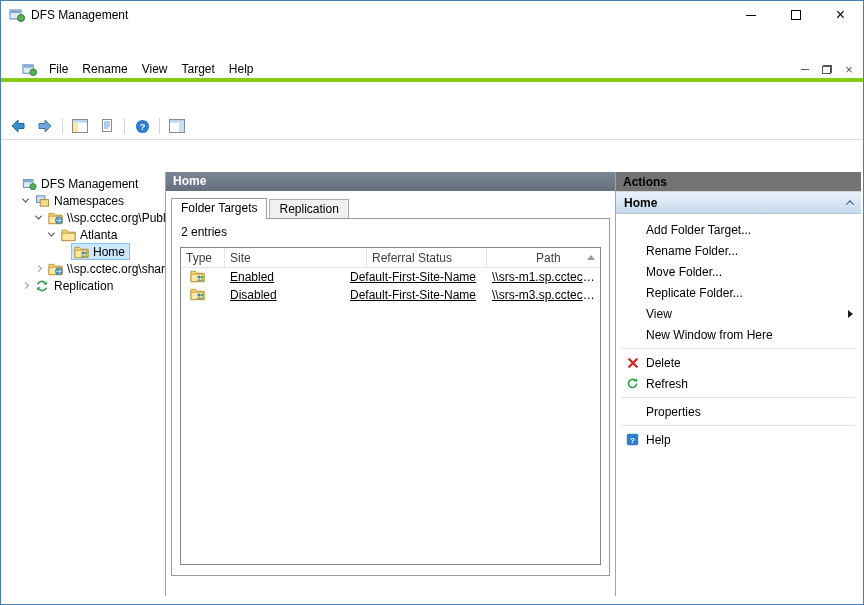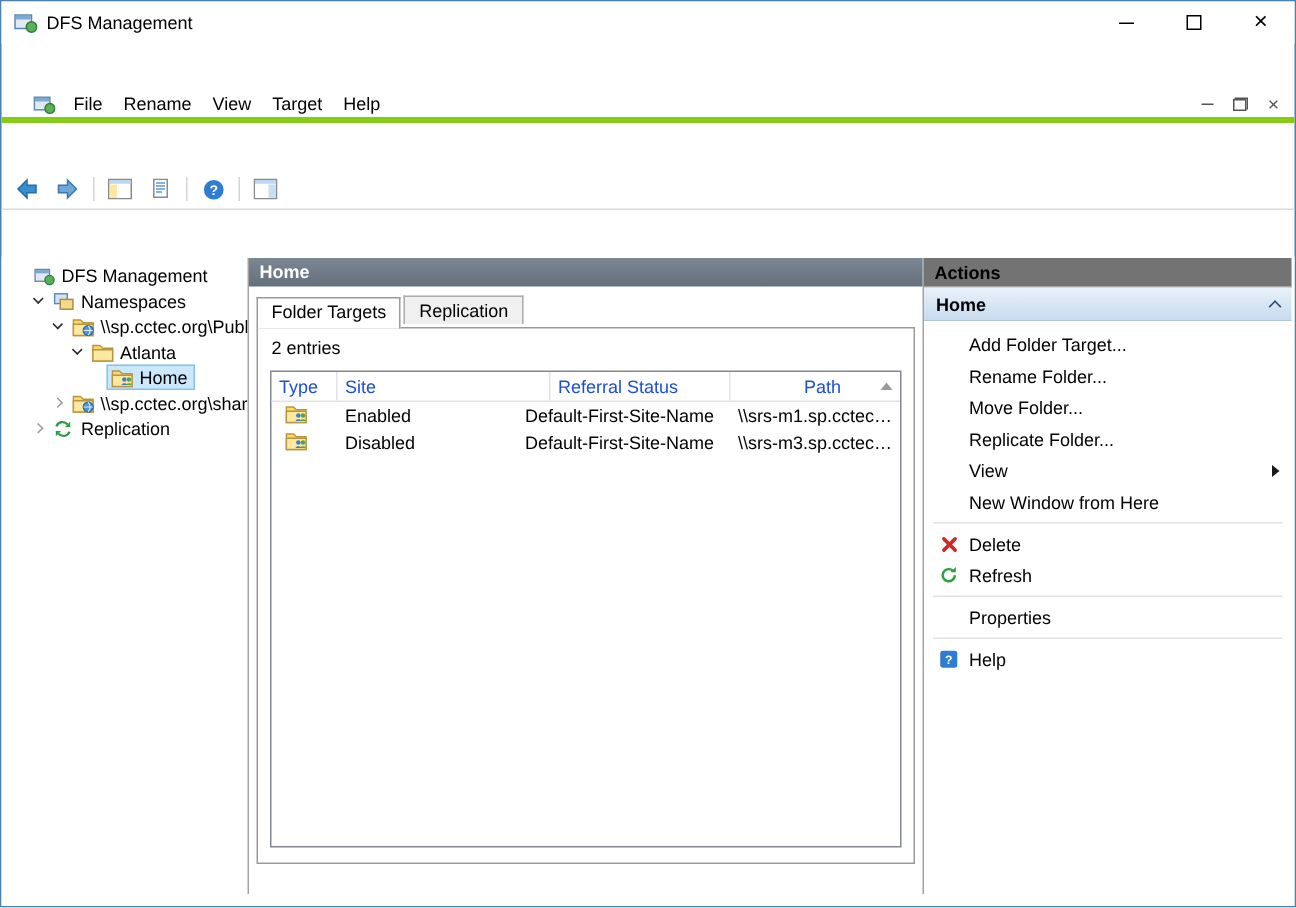--- a/index.html
+++ b/index.html
@@ -55,35 +55,35 @@
   .tree-row { display: flex; align-items: center; height: 17px; white-space: nowrap; cursor: default; }
   .expander { width: 13px; flex: 0 0 auto; display: inline-flex; justify-content: center; align-items: center; }
   .chev-expanded { width: 5px; height: 5px; border-right: 1.4px solid #2b2b2b; border-bottom: 1.4px solid #2b2b2b; transform: rotate(45deg) translate(-1px,-1px); }
   .chev-collapsed { width: 5px; height: 5px; border-right: 1.4px solid #9a9a9a; border-bottom: 1.4px solid #9a9a9a; transform: rotate(-45deg); }
   .t-core { display: inline-flex; align-items: center; gap: 4px; height: 17px; padding: 0 4px 0 2px; border: 1px solid transparent; }
   .t-core.selected { background: #cce8ff; border: 1px solid #84c3f1; }
   .t-icon { width: 15px; height: 14px; display: inline-flex; flex: 0 0 auto; }
 
   
   .main-header { height: 19px; line-height: 19px; flex: 0 0 auto; background: linear-gradient(#7c8794, #65707c); color: #fff; font-weight: bold; padding-left: 7px; }
-  .tab-strip { display: flex; align-items: flex-start; padding: 6px 16px 0 5px; position: relative; z-index: 2; flex: 0 0 auto; }
+  .tab-strip { display: flex; align-items: flex-end; padding: 6px 16px 0 5px; position: relative; z-index: 2; flex: 0 0 auto; }
   .tab { border: 1px solid #acacac; border-bottom: none; background: #f0f0f0; padding: 2px 9px 2px 9px; margin-right: 2px; cursor: default; }
   .tab.active { background: #fff; position: relative; top: 1px; padding-bottom: 4px; border-color: #9a9a9a; }
   .tab-page { flex: 1; min-height: 0; border: 1px solid #9a9a9a; margin: 0 5px 20px 5px; background: #fff; padding: 4px 8px 10px 8px; display: flex; flex-direction: column; }
   .entries-label { padding: 2px 0 8px 1px; flex: 0 0 auto; }
   .list { flex: 1; min-height: 0; border: 1px solid #828790; background: #fff; display: flex; flex-direction: column; }
   .list-header { display: flex; height: 20px; flex: 0 0 auto; border-bottom: 1px solid #e3e3e3; align-items: stretch; }
-  .hcol { display: flex; align-items: center; padding: 0 5px; border-right: 1px solid #e3e3e3; color: #1d4ed8; }
+  .hcol { display: flex; align-items: center; padding: 0 5px; border-right: 1px solid #e3e3e3; color: #404040; }
   .hcol:last-child { border-right: none; margin-left: 44px; }
   .col-type { width: 44px; flex: 0 0 auto; }
   .col-status { width: 120px; flex: 0 0 auto; }
   .col-site { width: 142px; flex: 0 0 auto; }
   .col-path { flex: 1; min-width: 0; }
   .sort-asc { margin-left: auto; width: 0; height: 0; border-left: 4px solid transparent; border-right: 4px solid transparent; border-bottom: 5px solid #9a9a9a; }
-  .list-row { display: flex; height: 18px; flex: 0 0 auto; align-items: center; }
+  .list-row { display: flex; height: 18px; flex: 0 0 auto; align-items: center; text-decoration: underline; }
   .cell { padding: 0 5px; overflow: hidden; white-space: nowrap; text-overflow: ellipsis; }
   .row-icon { width: 16px; height: 14px; display: inline-flex; margin-left: 4px; }
 
   
   .actions-title { height: 20px; line-height: 20px; flex: 0 0 auto; font-weight: bold; padding-left: 7px; background: #737373; border-bottom: 1px solid #d5d5d5; }
   .actions-section { height: 22px; flex: 0 0 auto; display: flex; align-items: center; padding: 0 8px; font-weight: bold; background: linear-gradient(#e9f1fa, #c7dbee); border-bottom: 1px solid #b3c7da; cursor: default; }
   .section-chevron { margin-left: auto; width: 6px; height: 6px; border-right: 1.6px solid #274b6d; border-bottom: 1.6px solid #274b6d; transform: rotate(225deg) translate(-1px,-1px); }
   .action-list { flex: 1; overflow: hidden; padding-top: 5px; }
   .action-item { height: 21px; display: flex; align-items: center; padding: 0 8px; cursor: default; }
   .a-icon { width: 17px; height: 16px; margin-right: 5px; flex: 0 0 auto; display: inline-flex; align-items: center; justify-content: center; }

